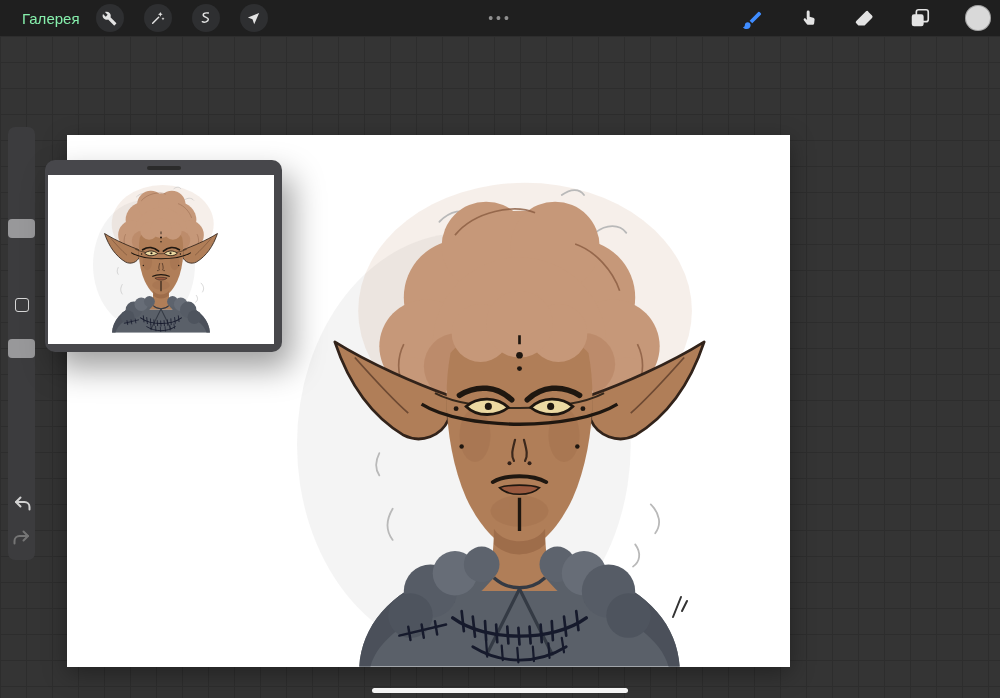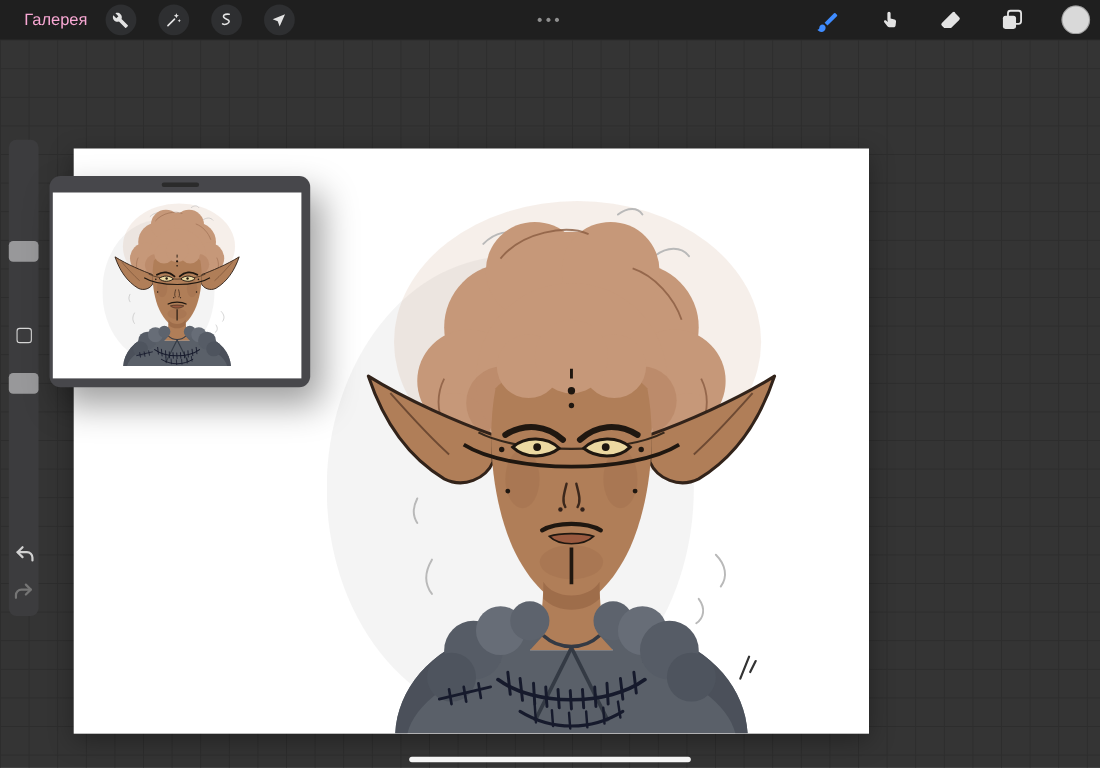--- a/index.html
+++ b/index.html
@@ -16,21 +16,21 @@
     background-color:#343434;
     background-image:
       linear-gradient(#2d2d2d 1px, transparent 1px),
       linear-gradient(90deg,#2d2d2d 1px, transparent 1px);
     background-size:26px 26px;
   }
 
   
   .topbar{position:absolute;top:0;left:0;right:0;height:36px;background:#1f1f1f;z-index:50;}
   .tb-left{position:absolute;left:0;top:0;height:36px;display:flex;align-items:center;}
-  .gallery-btn{margin-left:22px;margin-right:16px;font-size:15px;color:#f9a8d4;cursor:default;}
+  .gallery-btn{margin-left:22px;margin-right:16px;font-size:15px;color:#86efac;cursor:default;}
   .tool-circle{width:28px;height:28px;border-radius:50%;background:#2e2f31;
     display:flex;align-items:center;justify-content:center;margin-right:20px;}
   .tb-dots{position:absolute;left:50%;top:50%;transform:translate(-50%,-50%);
     color:#8f8f8f;font-size:14px;letter-spacing:3px;}
   .tb-right{position:absolute;right:9px;top:0;height:36px;display:flex;align-items:center;gap:34px;}
   .tb-right .tool{display:flex;align-items:center;justify-content:center;}
   .color-dot{width:26px;height:26px;border-radius:50%;background:#d9d9d9;
     box-shadow:inset 0 0 0 1px rgba(0,0,0,.25);}
 
   

